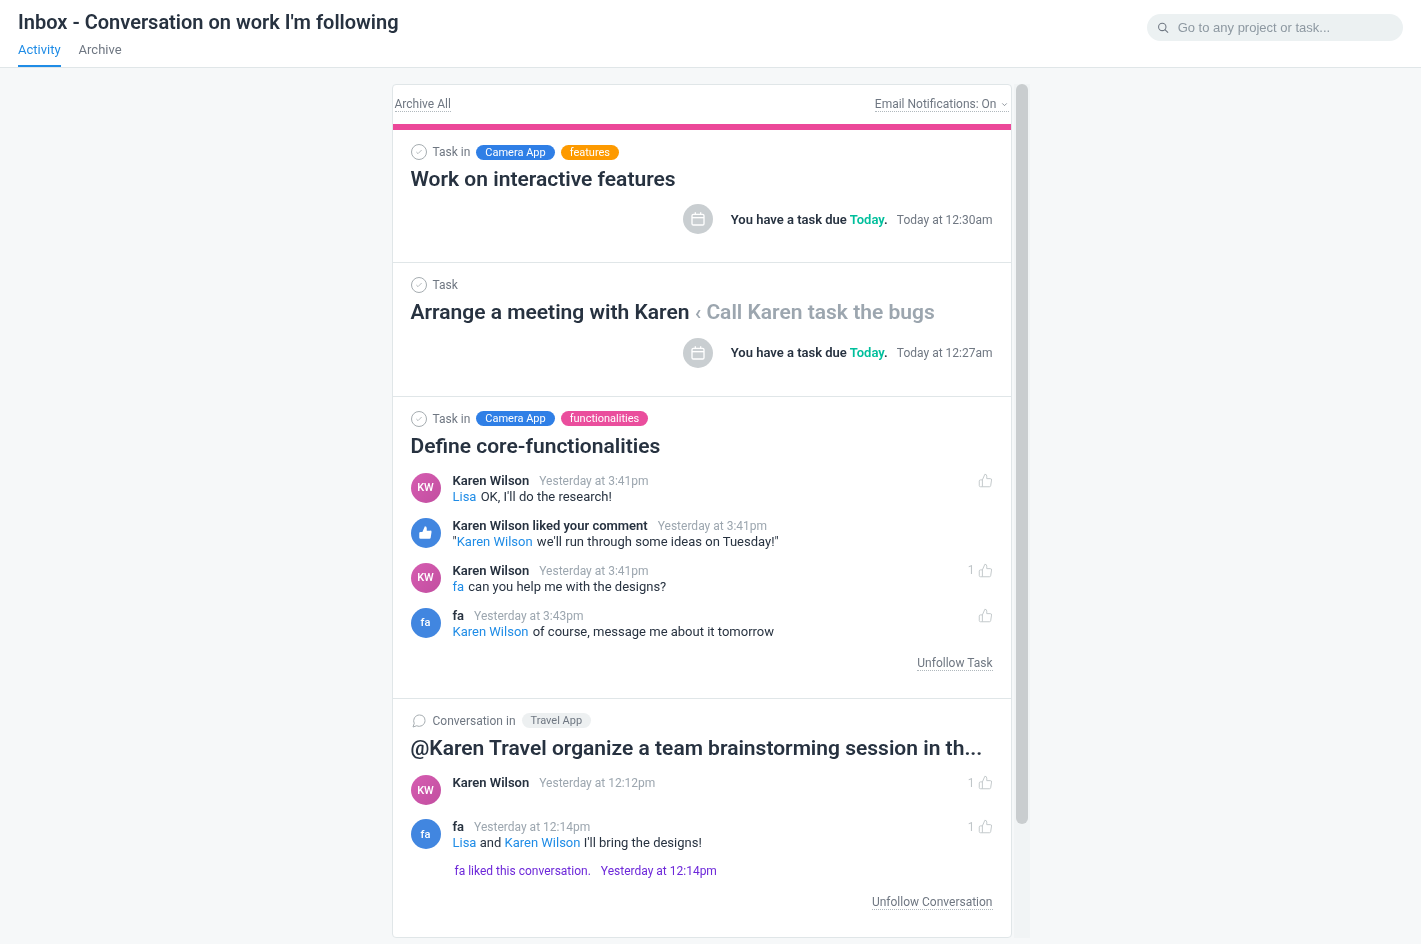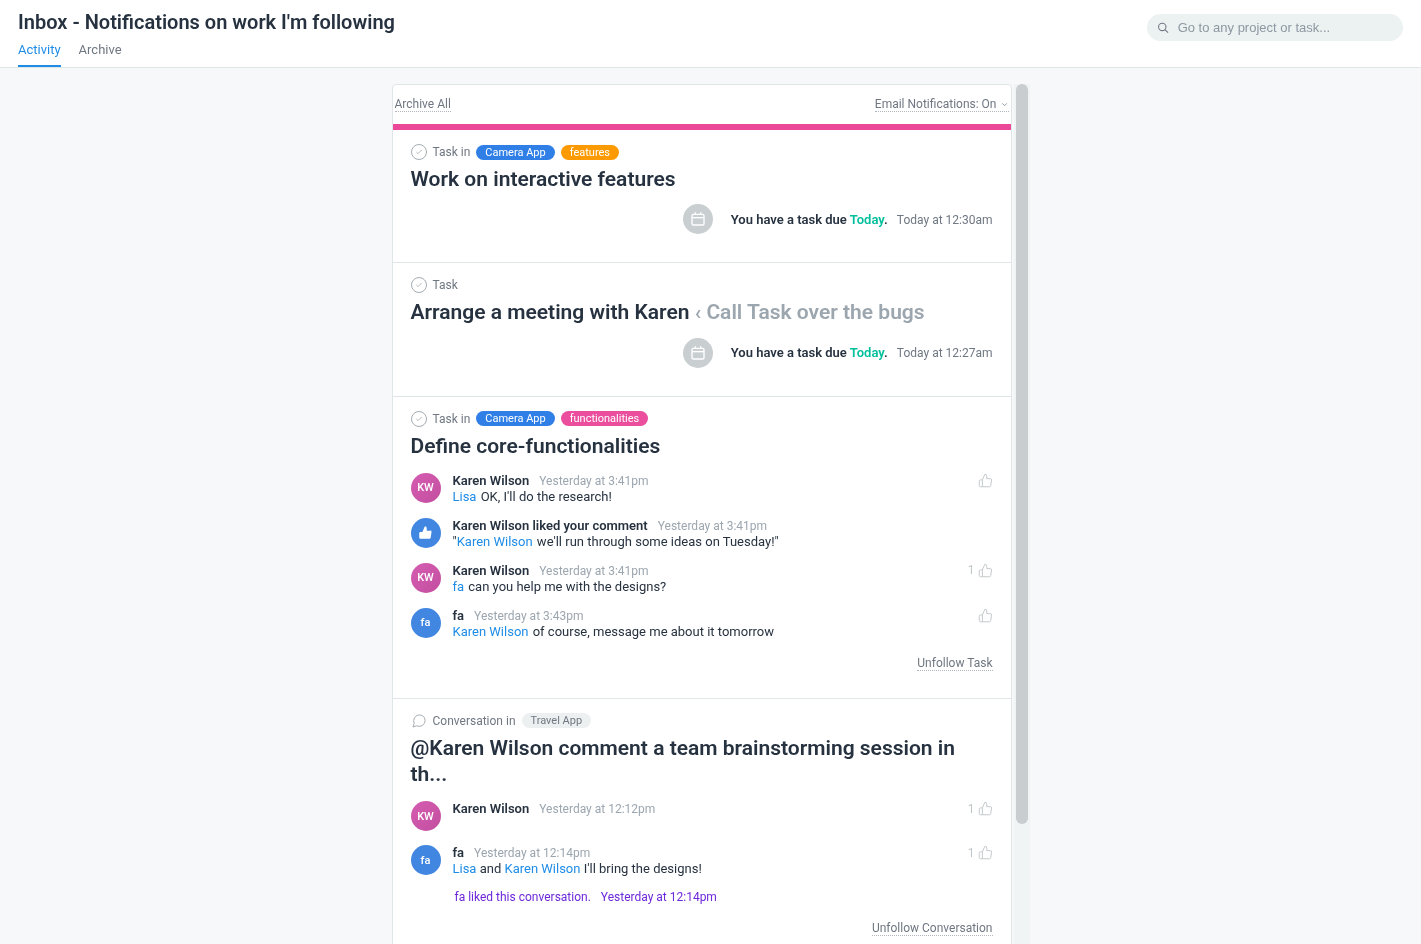--- a/index.html
+++ b/index.html
@@ -58,21 +58,21 @@
 .conv-icon svg{width:16px;height:16px;stroke:#a6adb1;fill:none;stroke-width:1.5;}
 .scroll-area{position:relative;width:638px;}
 .vscroll{position:absolute;right:0;top:0;width:16px;height:100%;background:#f1f4f5;}
 .thumb{position:absolute;left:2px;width:12px;background:#c9cdcf;border-radius:6px;}
 .sys-line{font-size:12px;color:#6d28d9;margin:14px 0 0 44px;display:flex;gap:10px;}
 </style>
 </head>
 <body>
 
 <div class="header">
-  <div class="header-title">Inbox - Notifications on work I'm following</div>
+  <div class="header-title">Inbox - Conversation on work I'm following</div>
   <div class="tabs">
     <div class="tab active">Activity</div>
     <div class="tab">Archive</div>
   </div>
   <div class="search-wrap">
     <svg viewBox="0 0 24 24">
         <circle cx="10" cy="10" r="7"></circle>
         <line x1="21" y1="21" x2="15" y2="15"></line>
       </svg>
     <input type="text" placeholder="Go to any project or task..." style="">
@@ -124,21 +124,21 @@
   <div class="card">
     <div class="card-meta">
       <span class="tick-icon">
               <svg viewBox="0 0 24 24">
                 <polyline points="20 6 9 17 4 12"></polyline>
               </svg>
             </span>
       <span>Task</span>
     </div>
     <div class="card-title">
-      <span>Arrange a meeting with Karen </span><span class="faded">‹ Call Task over the bugs</span>
+      <span>Arrange a meeting with Karen </span><span class="faded">‹ Call Karen task the bugs</span>
     </div>
     <div class="row">
       <span class="cal-icon">
               <svg viewBox="0 0 24 24">
                 <rect x="3" y="5" width="18" height="16" rx="2"></rect>
                 <line x1="3" y1="10" x2="21" y2="10"></line>
                 <line x1="8" y1="2" x2="8" y2="6"></line>
                 <line x1="16" y1="2" x2="16" y2="6"></line>
               </svg>
             </span>
@@ -235,21 +235,21 @@
   </div>
 
   <div class="card">
     <div class="card-meta">
       <span class="conv-icon"><svg viewBox="0 0 24 24">
                 <path d="M21 11.5a8.38 8.38 0 0 1-.9 3.8 8.5 8.5 0 0 1-7.6 4.7 8.38 8.38 0 0 1-3.8-.9L3 21l1.9-5.7a8.38 8.38 0 0 1-.9-3.8 8.5 8.5 0 0 1 4.7-7.6 8.38 8.38 0 0 1 3.8-.9h.5a8.48 8.48 0 0 1 8 8v.5z"></path>
               </svg></span>
       <span>Conversation in</span>
       <span class="pill gray">Travel App</span>
     </div>
-    <div class="card-title">@Karen Wilson comment a team brainstorming session in th...</div>
+    <div class="card-title">@Karen Travel organize a team brainstorming session in th...</div>
 
     <div class="comment">
       <div class="avatar av-kw">KW</div>
       <div class="cm-body">
         <div class="cm-head">
                 <span class="author">Karen Wilson</span>
                 <span class="ts">Yesterday at 12:12pm</span>
               </div>
       </div>
       <div class="like-wrap">

